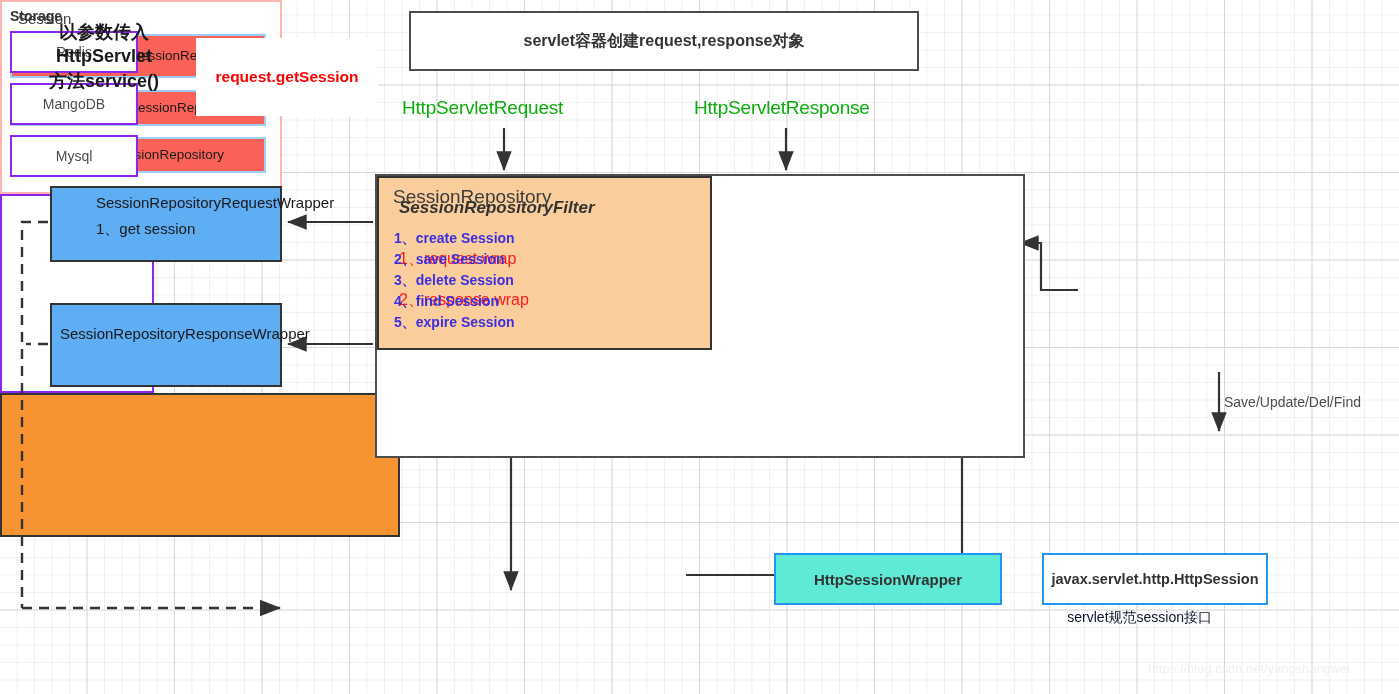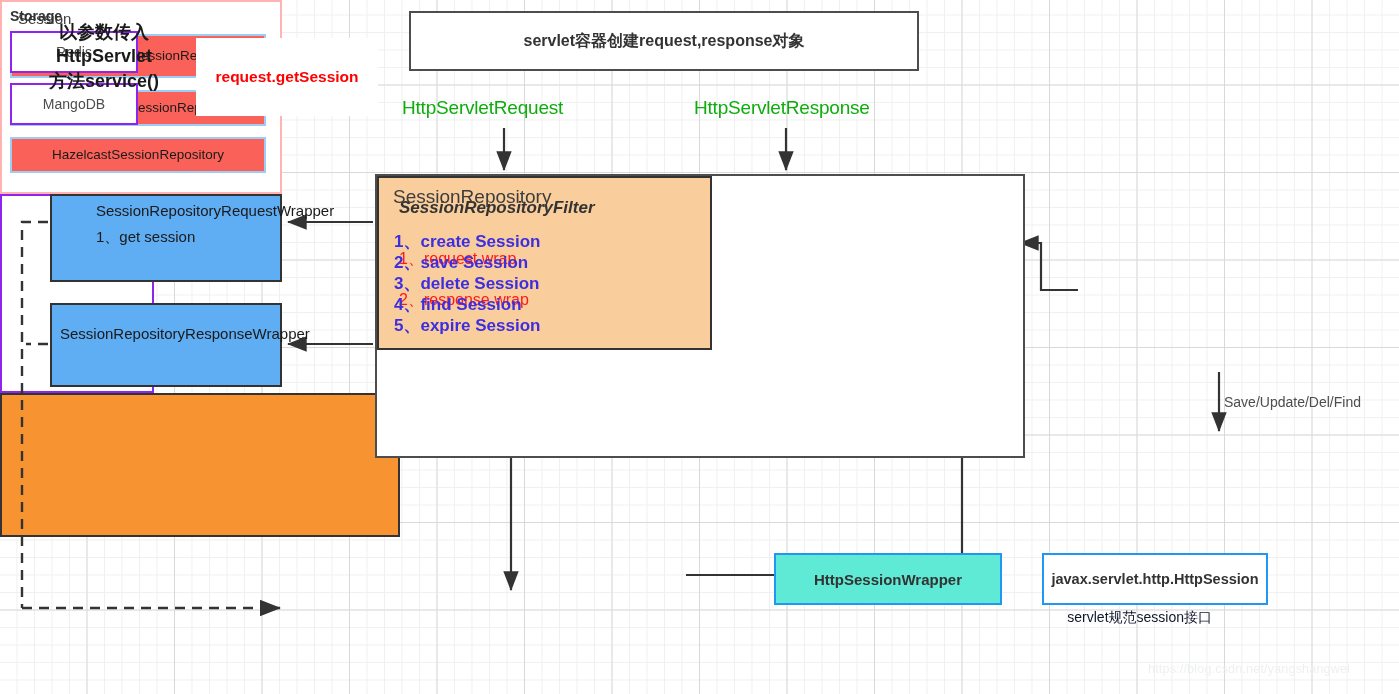--- a/index.html
+++ b/index.html
@@ -58,21 +58,21 @@
   
   #repo-box{
     left:681px;top:187px;width:331px;height:170px;
     border:2px solid #333333;background:#facd9d;
     display:block;
   }
   #repo-title{
     position:absolute;left:16px;top:10px;font-size:19px;color:#3d3d3d;white-space:nowrap;
   }
   .repo-item{
-    position:absolute;left:17px;color:#3b2fe0;font-weight:bold;font-size:17px;white-space:nowrap;
+    position:absolute;left:17px;color:#3b2fe0;font-weight:bold;font-size:14px;white-space:nowrap;
   }
 
   
   #hsw-box{
     left:397px;top:377px;width:228px;height:52px;
     border:2px solid #2196f3;background:#5eead4;
     font-weight:bold;font-size:15px;color:#333333;
   }
   
   #jss-box{
@@ -84,21 +84,21 @@
   #spec-caption{
     position:absolute;left:575px;top:433px;width:260px;
     font-size:14px;color:#0f172a;text-align:right;white-space:nowrap;
   }
 
   
   .blue-box{
     border:2px solid #333333;background:#5fadf3;color:#1a1a1a;
     font-size:15px;line-height:1.2;display:block;padding:6px 8px;box-sizing:border-box;
   }
-  #req-wrapper{left:50px;top:194px;width:232px;height:88px;padding-left:44px;}
+  #req-wrapper{left:50px;top:186px;width:232px;height:76px;padding-left:44px;}
   #res-wrapper{left:50px;top:303px;width:232px;height:84px;}
   #req-wrapper .wrap-title{text-align:center;}
   #req-wrapper .wrap-sub{text-align:left;margin-top:8px;}
   #res-wrapper .wrap-title{text-align:center;margin-top:14px;}
 
   
   #session-panel{
     left:1080px;top:180px;width:278px;height:190px;
     border:2px solid #ffb3b3;background:#ffffff;display:block;
   }
@@ -237,20 +237,21 @@
     <div class="red-item" style="top:90px;height:36px">JdbcOperationsSessionRepository</div>
     <div class="red-item" style="top:137px;height:36px">HazelcastSessionRepository</div>
   </div>
 
   <div id="save-label">Save/Update/Del/Find</div>
 
   <div id="storage-panel">
     <div id="storage-title">Storage</div>
     <div class="storage-item" style="top:31px">Redis</div>
     <div class="storage-item" style="top:83px">MangoDB</div>
+    <div class="storage-item" style="top:135px">Mysql</div>
   </div>
 
   <div id="service-box">
     <div id="service-text">以参数传入<br>HttpServlet<br>方法service()</div>
     <div id="getsession-box">
       <span>request.getSession</span>
     </div>
   </div>
 
   <div id="watermark">https://blog.csdn.net/yangshangwei</div>

